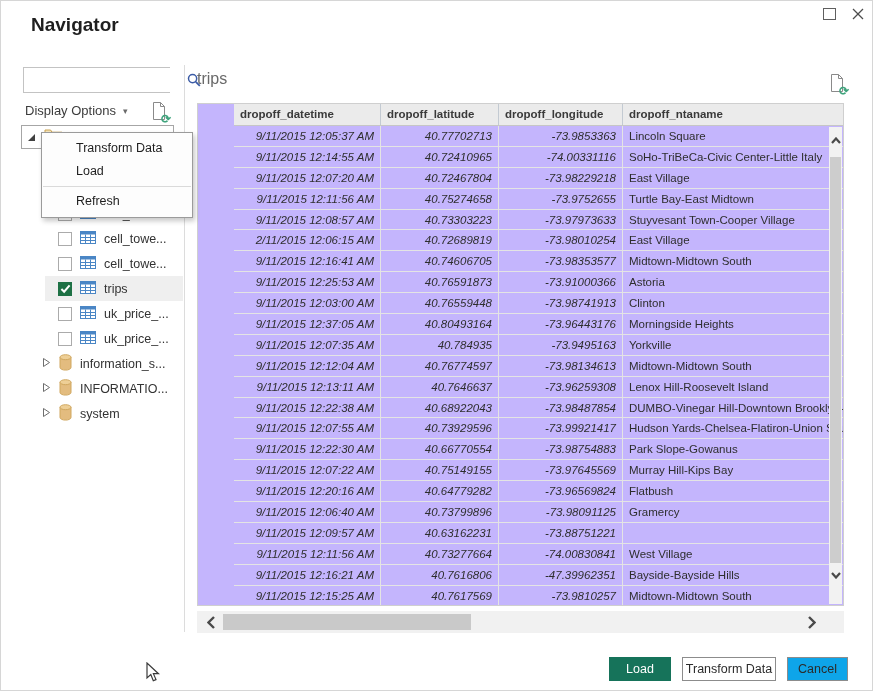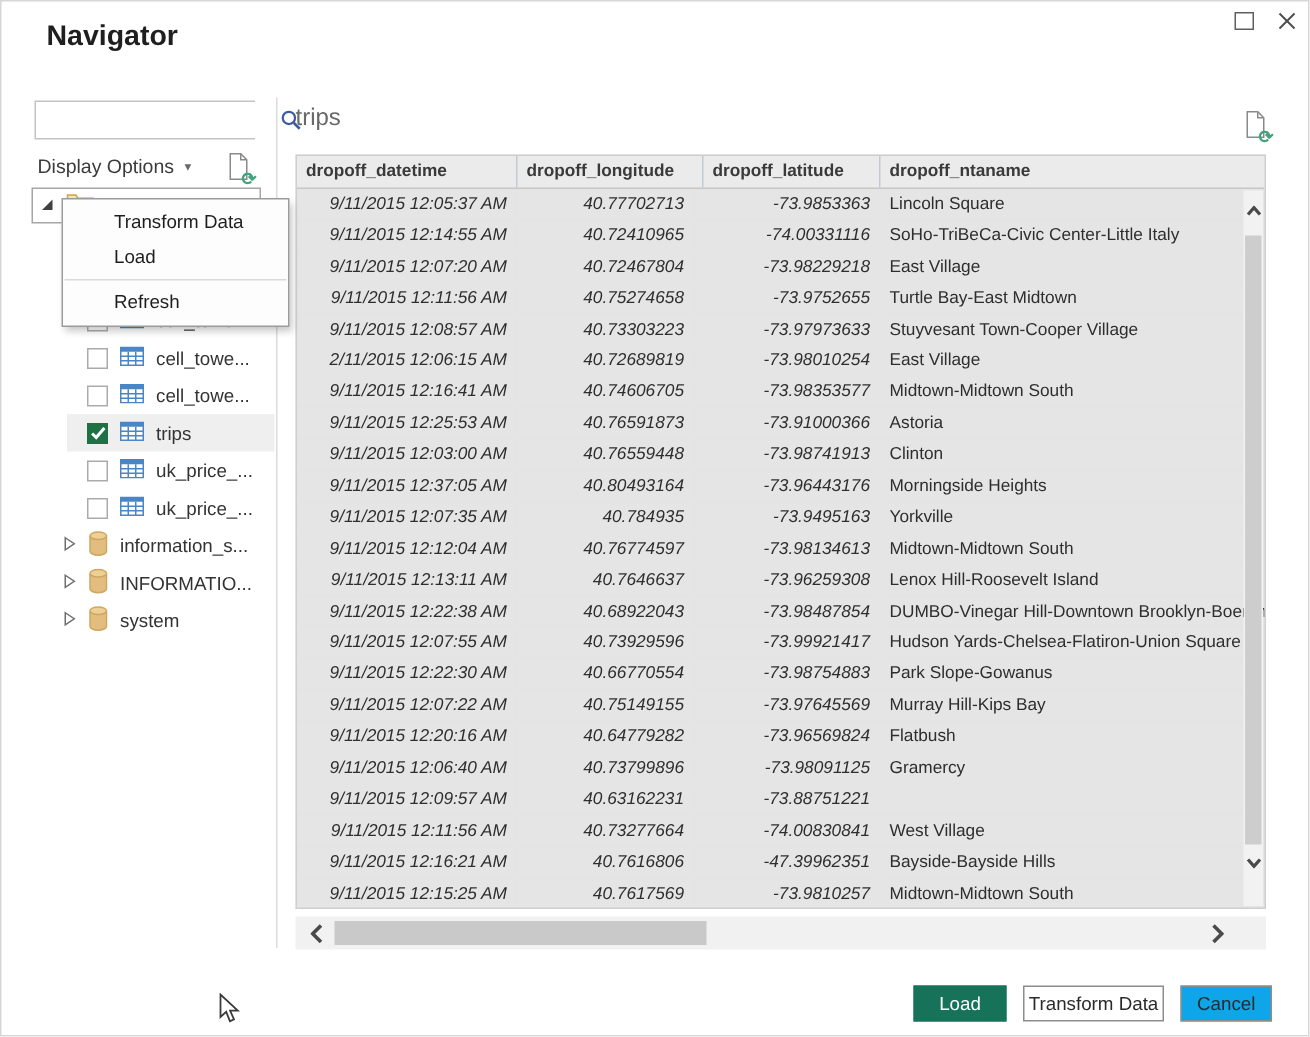--- a/index.html
+++ b/index.html
@@ -34,21 +34,21 @@
   .tree-row.t-group { padding-left:21px; }
   .tree-row.sel { background:linear-gradient(to right, transparent 24px, #EFEFEF 24px); }
   .cb { width:14px; height:14px; border:1px solid #ABABAB; background:#fff; flex:none; display:flex; align-items:center; justify-content:center; }
   .cb.on { background:#1E7145; border-color:#1E7145; }
 
   .divider { position:absolute; left:183px; top:64px; width:1px; height:567px; background:#DCDCDC; }
 
   
   .ptitle { position:absolute; left:196px; top:69px; font-size:16px; color:#696969; }
 
-  .grid { position:absolute; left:196px; top:102px; width:647px; height:503px; border:1px solid #CFCFCF; background:#e5e5e5; overflow:hidden; }
+  .grid { position:absolute; left:196px; top:102px; width:647px; height:503px; border:1px solid #CFCFCF; background:#c4b5fd; overflow:hidden;padding-left:36px; }
   .ghead { display:flex; height:22px; background:#EBEBEB; border-bottom:1px solid #C6C6C6; }
   .hcell { font-size:11.5px; font-weight:bold; color:#3A3A3A; line-height:21px; padding:0 6px;
            border-right:1px solid #C3CAD2; overflow:hidden; white-space:nowrap; }
   .gbody { position:relative; }
   .trow { display:flex; height:20.9px; border-bottom:1px solid #E4E4E4;align-items:center; }
   .tcell { font-size:11.5px; color:#2E2E2E; line-height:20px; padding:0 6px; border-right:1px solid #E4E4E4;
            overflow:hidden; white-space:nowrap; }
   .num { font-style:italic; text-align:right; }
   .c0 { width:147px; flex:none; } .c1 { width:118px; flex:none; } .c2 { width:124px; flex:none; } .c3 { flex:1; border-right:none; }
 
@@ -254,22 +254,22 @@
     <svg width="17" height="20" viewBox="0 0 17 20">
         <path d="M2.5 1.5 h7 l4 4 v13 h-11 z" fill="#fff" stroke="#8A8A8A"></path>
         <path d="M9.5 1.5 v4 h4" fill="none" stroke="#8A8A8A"></path>
       </svg>
     <span class="refresh-glyph">⟳</span>
   </span>
 
   <div class="grid">
     <div class="ghead">
         <div class="hcell c0">dropoff_datetime</div>
+        <div class="hcell c1">dropoff_latitude</div>
         <div class="hcell c2">dropoff_longitude</div>
-        <div class="hcell c1">dropoff_latitude</div>
         <div class="hcell c3">dropoff_ntaname</div>
       </div>
     <div class="gbody">
         <div class="trow">
           <div class="tcell c0 num">9/11/2015 12:05:37 AM</div>
           <div class="tcell c1 num">40.77702713</div>
           <div class="tcell c2 num">-73.9853363</div>
           <div class="tcell c3">Lincoln Square</div>
         </div>
         <div class="trow">

